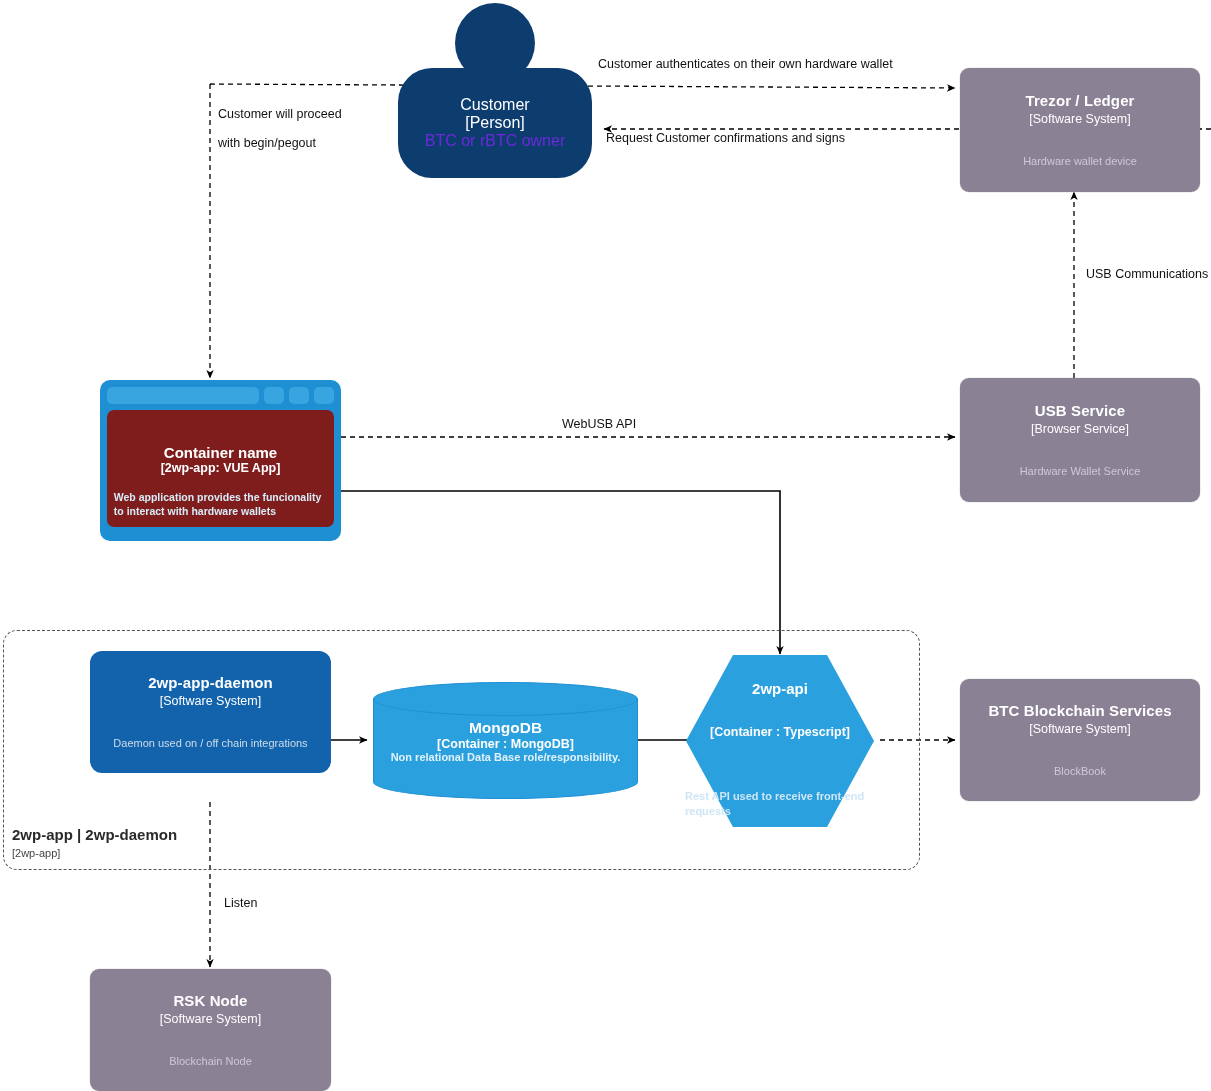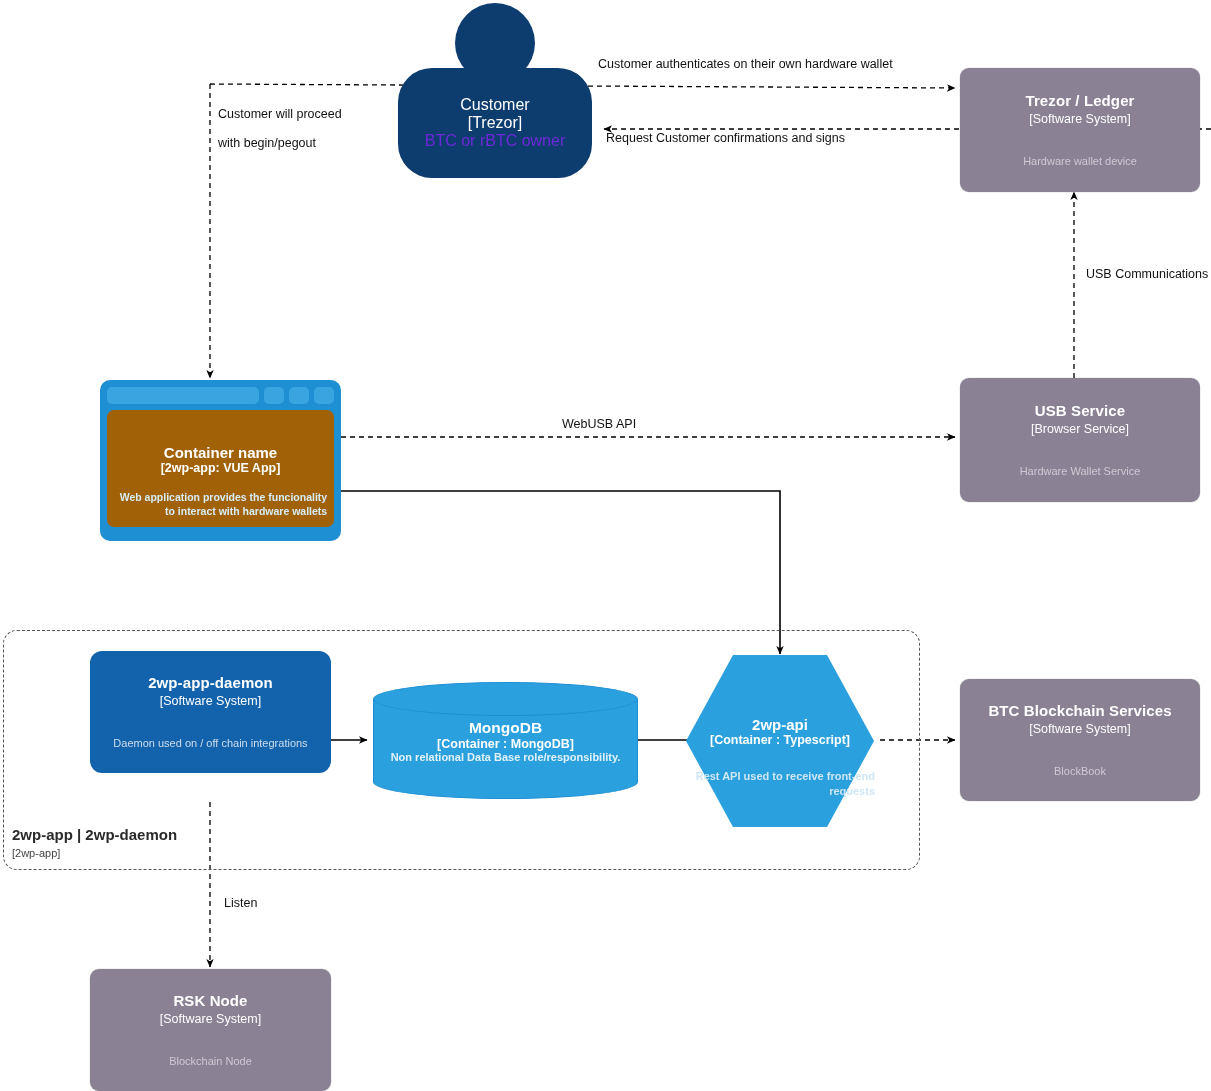--- a/index.html
+++ b/index.html
@@ -109,29 +109,29 @@
     border-radius: 5px;
   }
   .browser-btn {
     width: 20px; height: 17px;
     background: #39a5e0;
     border-radius: 5px;
   }
   .browser-body {
     margin-top: 6px;
     height: calc(100% - 30px);
-    background: #a16207;
+    background: #7f1d1d;
     border-radius: 7px;
     display: flex;
     flex-direction: column;
     align-items: center;
     justify-content: flex-start;
     padding-top: 34px;
     box-sizing: border-box;
-    text-align: right;
+    text-align: left;
     color: #ffffff;
   }
   .browser-body .n-title { font-size: 15px; font-weight: bold; }
   .browser-body .n-type { font-size: 12.5px; font-weight: bold; }
   .browser-body .n-desc {
     font-size: 10.5px; font-weight: bold;
     color: #d6ecf8; margin-top: 15px;
     line-height: 1.35; max-width: 94%;
   }
 
@@ -190,24 +190,24 @@
     position: absolute;
   }
   .hex-shape {
     position: absolute;
     left: 0; top: 0; width: 100%; height: 100%;
     background: #2aa0de;
     clip-path: polygon(25% 0%, 75% 0%, 100% 50%, 75% 100%, 25% 100%, 0% 50%);
   }
   .hex-text {
     position: absolute;
-    left: 0; top: 16px; width: 100%; height: 100%;
+    left: 0; top: 8px; width: 100%; height: 100%;
     display: flex; flex-direction: column;
     align-items: center; justify-content: center;
-    text-align: right; color: #ffffff;
+    text-align: left; color: #ffffff; gap: 28px;
   }
   .hex-text .n-title { font-size: 15px; font-weight: bold; }
   .hex-text .n-type { font-size: 12.5px; font-weight: bold; }
   .hex-text .n-desc {
     font-size: 11px; font-weight: bold;
     color: #cfe6f5; margin-top: 22px;
     width: 190px; line-height: 1.35;
   }
 
   
@@ -283,21 +283,21 @@
   <div class="boundary-label" style="left:12px; top:826px; width:260px;">
     <div class="b-name">2wp-app | 2wp-daemon</div>
     <div class="b-type">[2wp-app]</div>
   </div>
 
   <div>
     <div class="person-head" style="left:455px; top:3px; width:80px; height:80px;"></div>
     <div class="person-body" style="left:398px; top:68px; width:194px; height:110px;"></div>
     <div class="person-label" style="left:398px; top:68px; width:194px; height:110px;">
       <div class="n-title">Customer</div>
-      <div class="n-type">[Trezor]</div>
+      <div class="n-type">[Person]</div>
       <div class="n-desc">BTC or rBTC owner</div>
     </div>
   </div>
 
   <div class="node sys" style="left:960px; top:68px; width:240px; height:124px;">
     <div class="n-title">Trezor / Ledger</div>
     <div class="n-type">[Software System]</div>
     <div class="n-desc">Hardware wallet device</div>
   </div>
 

